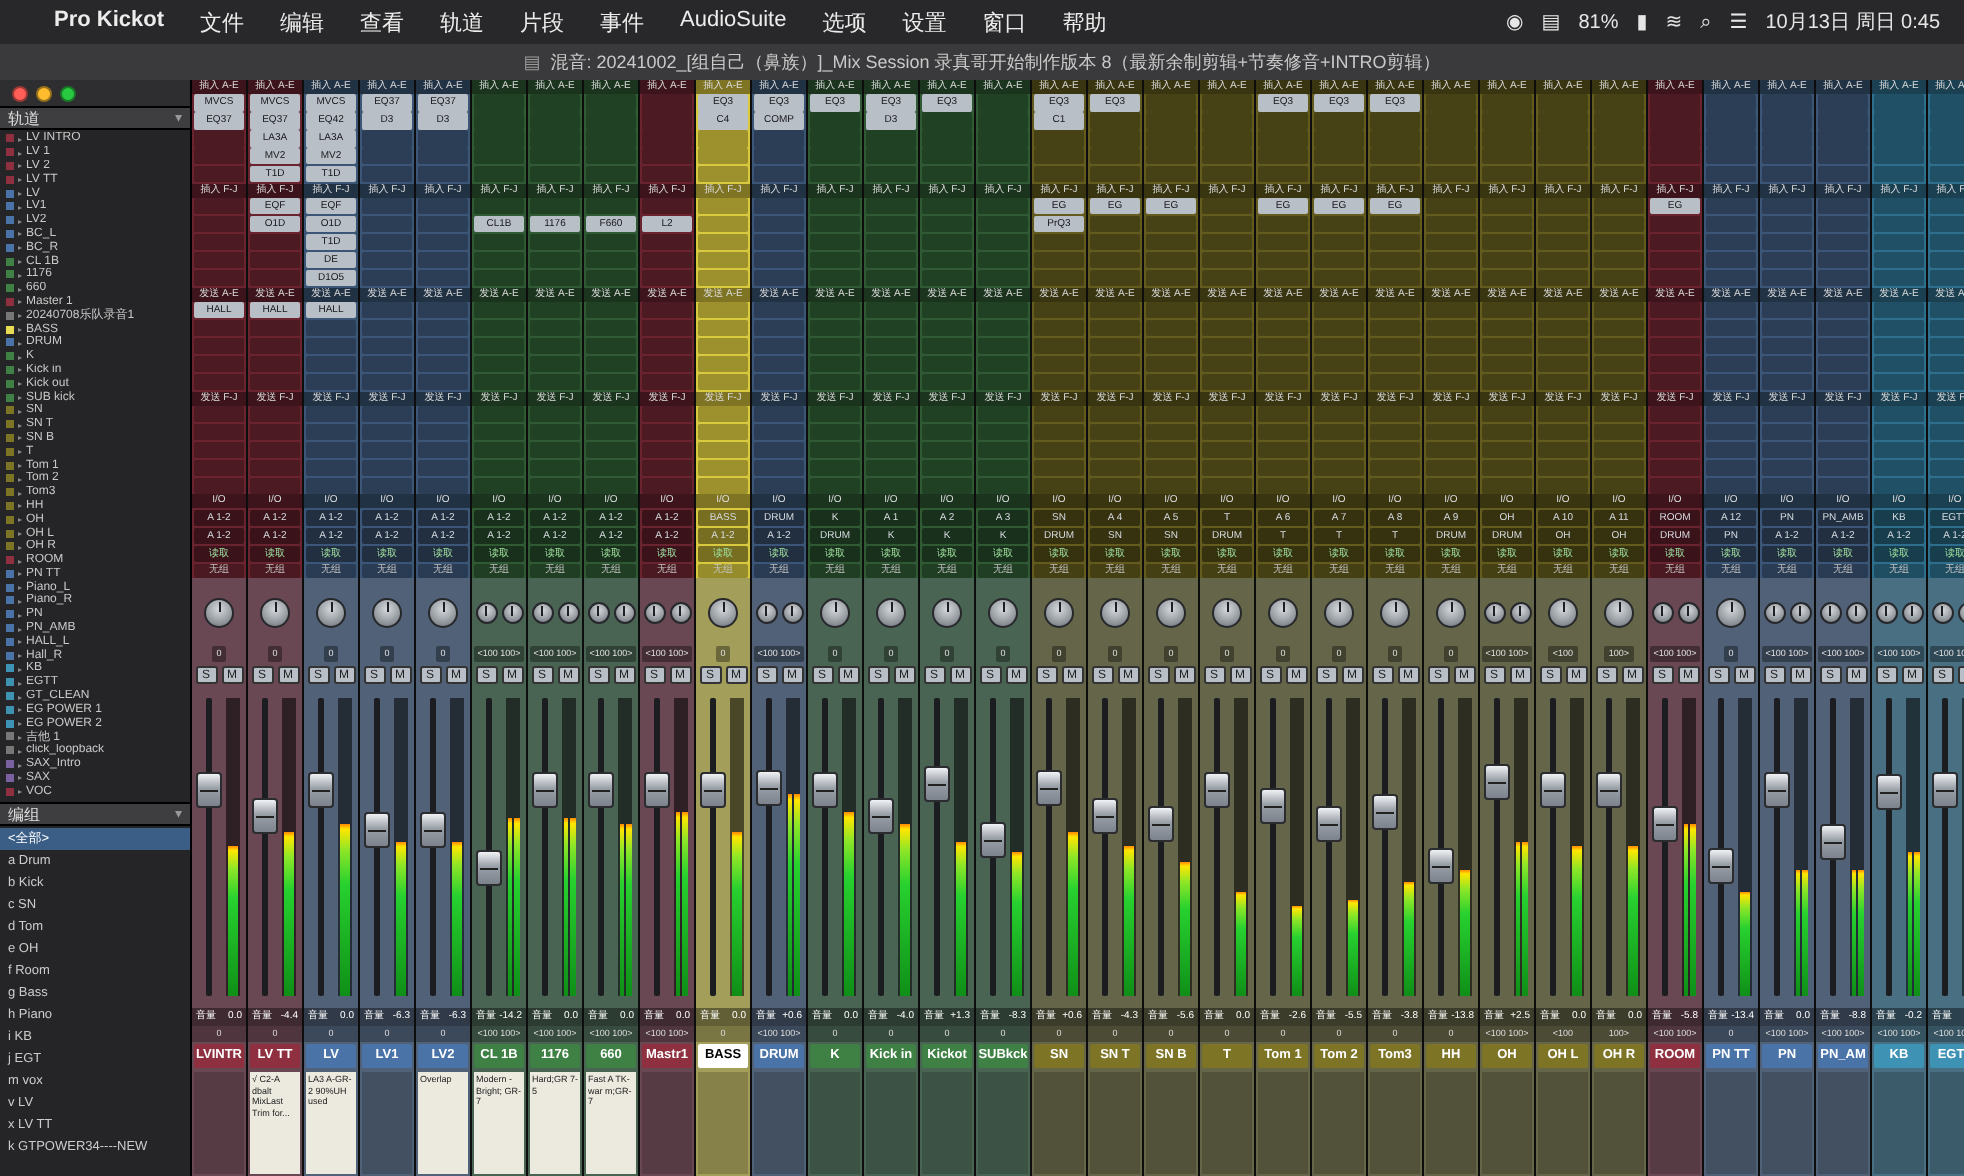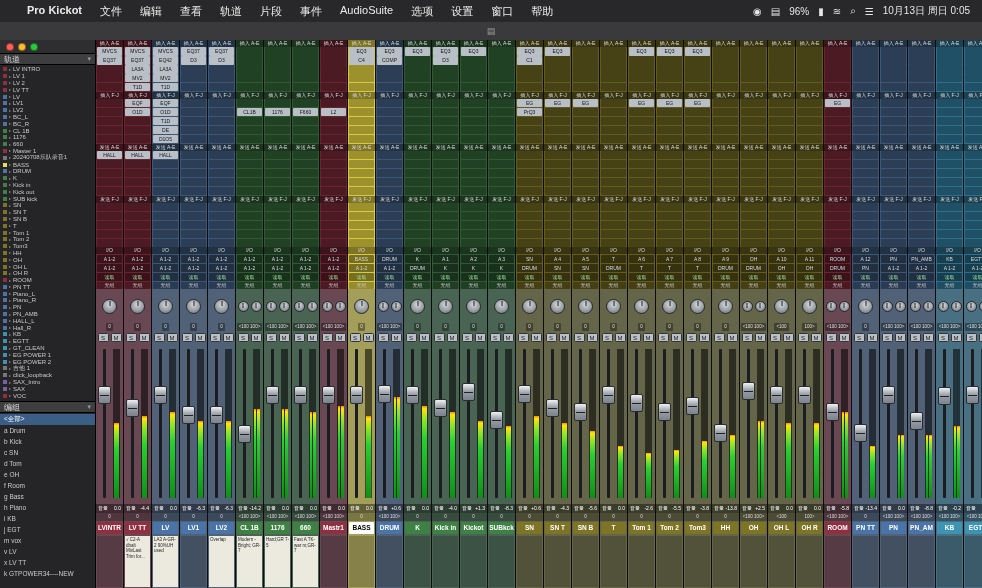--- a/index.html
+++ b/index.html
@@ -79,31 +79,32 @@
         <span class="menu-item">事件</span>
         <span class="menu-item">AudioSuite</span>
         <span class="menu-item">选项</span>
         <span class="menu-item">设置</span>
         <span class="menu-item">窗口</span>
         <span class="menu-item">帮助</span>
       </div>
     <div class="status">
       <span>◉</span>
         <span>▤</span>
-        <span>96%</span>
+        <span>81%</span>
         <span>▮</span>
         <span>≋</span>
         <span>⌕</span>
         <span>☰</span>
-        <span id="clock-slot">10月13日 周日 0:05</span>
+        <span id="clock-slot">10月13日 周日 0:45</span>
     </div>
   </div>
 
   <div class="titlebar">
     <span class="doc-icon">▤</span>
+    <span>混音: 20241002_[组自己（鼻族）]_Mix Session 录真哥开始制作版本 8（最新余制剪辑+节奏修音+INTRO剪辑）</span>
   </div>
 
   <div class="main">
 
     <div class="sidebar">
       <div class="traffic">
         <span class="tl" id="tl-close" style="background: rgb(255, 95, 87);"></span>
         <span class="tl" id="tl-min" style="background: rgb(254, 188, 46);"></span>
         <span class="tl" id="tl-zoom" style="background: rgb(40, 200, 64);"></span>
       </div>

